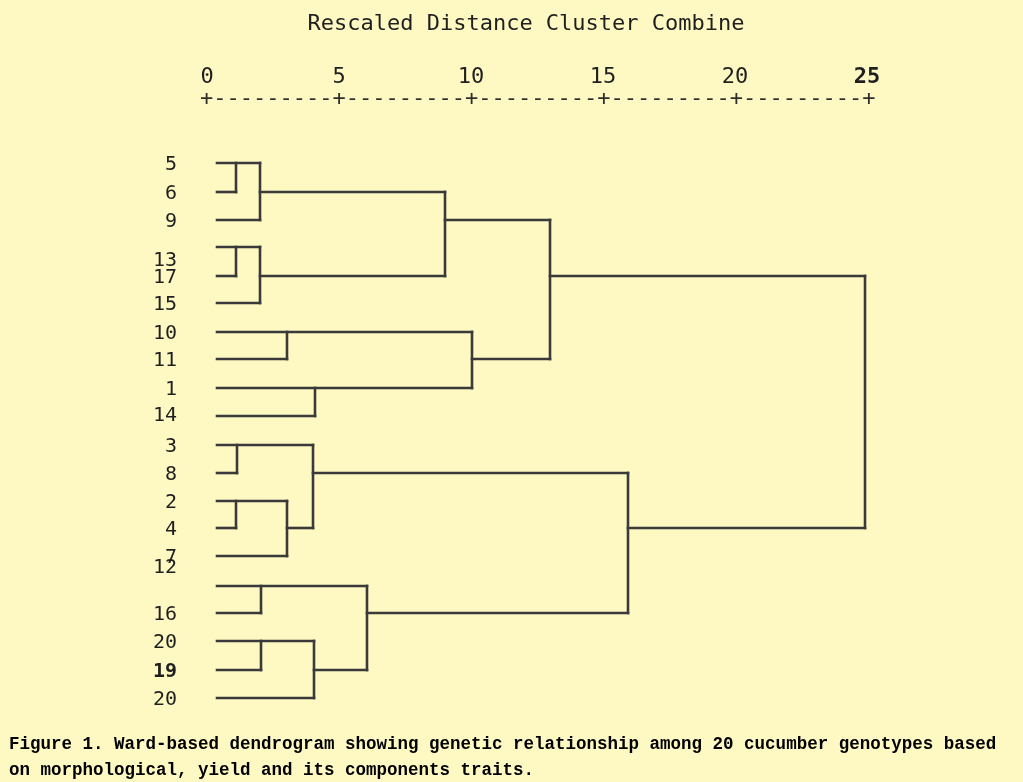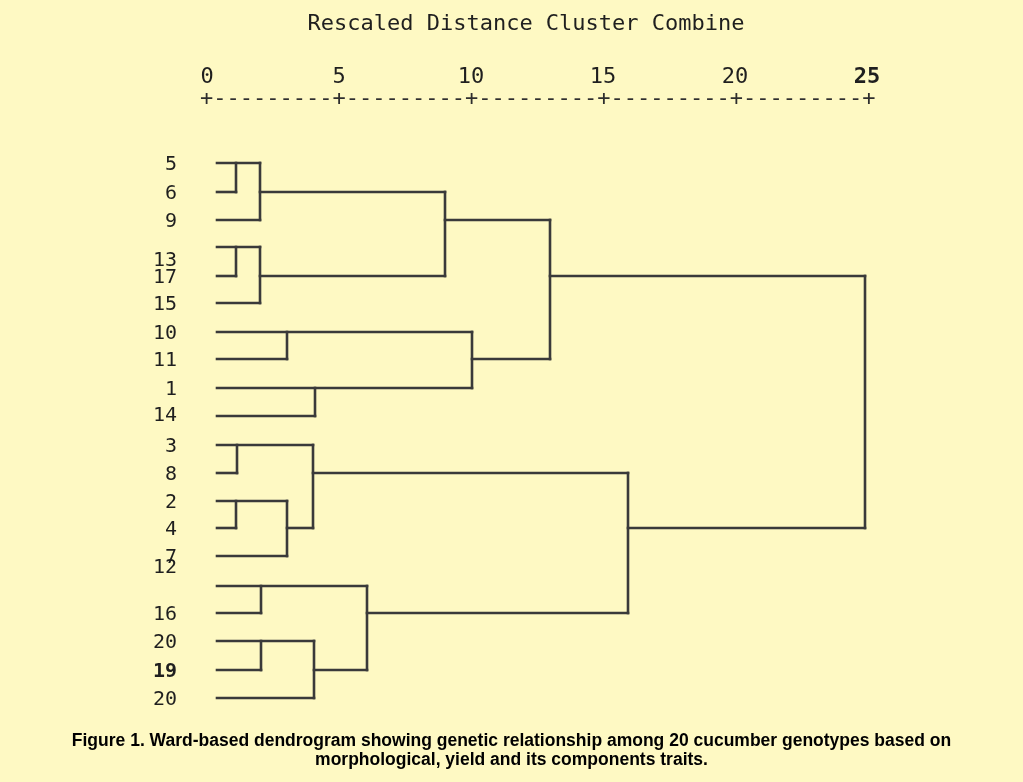--- a/index.html
+++ b/index.html
@@ -47,25 +47,25 @@
   }
   .dendro-svg{
     position:absolute;
     left:0;top:0;
   }
   .figure-caption{
     position:absolute;
     left:50%;top:731px;
     transform:translateX(-50%);
     width:1005px;
-    text-align:center;
-    font-family:Liberation Sans, sans-serif;
+    text-align:left;
+    font-family:Liberation Mono, monospace;
     font-weight:bold;
     font-size:17.5px;
-    line-height:19px;
+    line-height:26px;
     color:#000000;
   }
 </style>
 </head>
 <body>
 
 <div class="page">
 
   <div class="chart-title">Rescaled Distance Cluster Combine</div>
 

